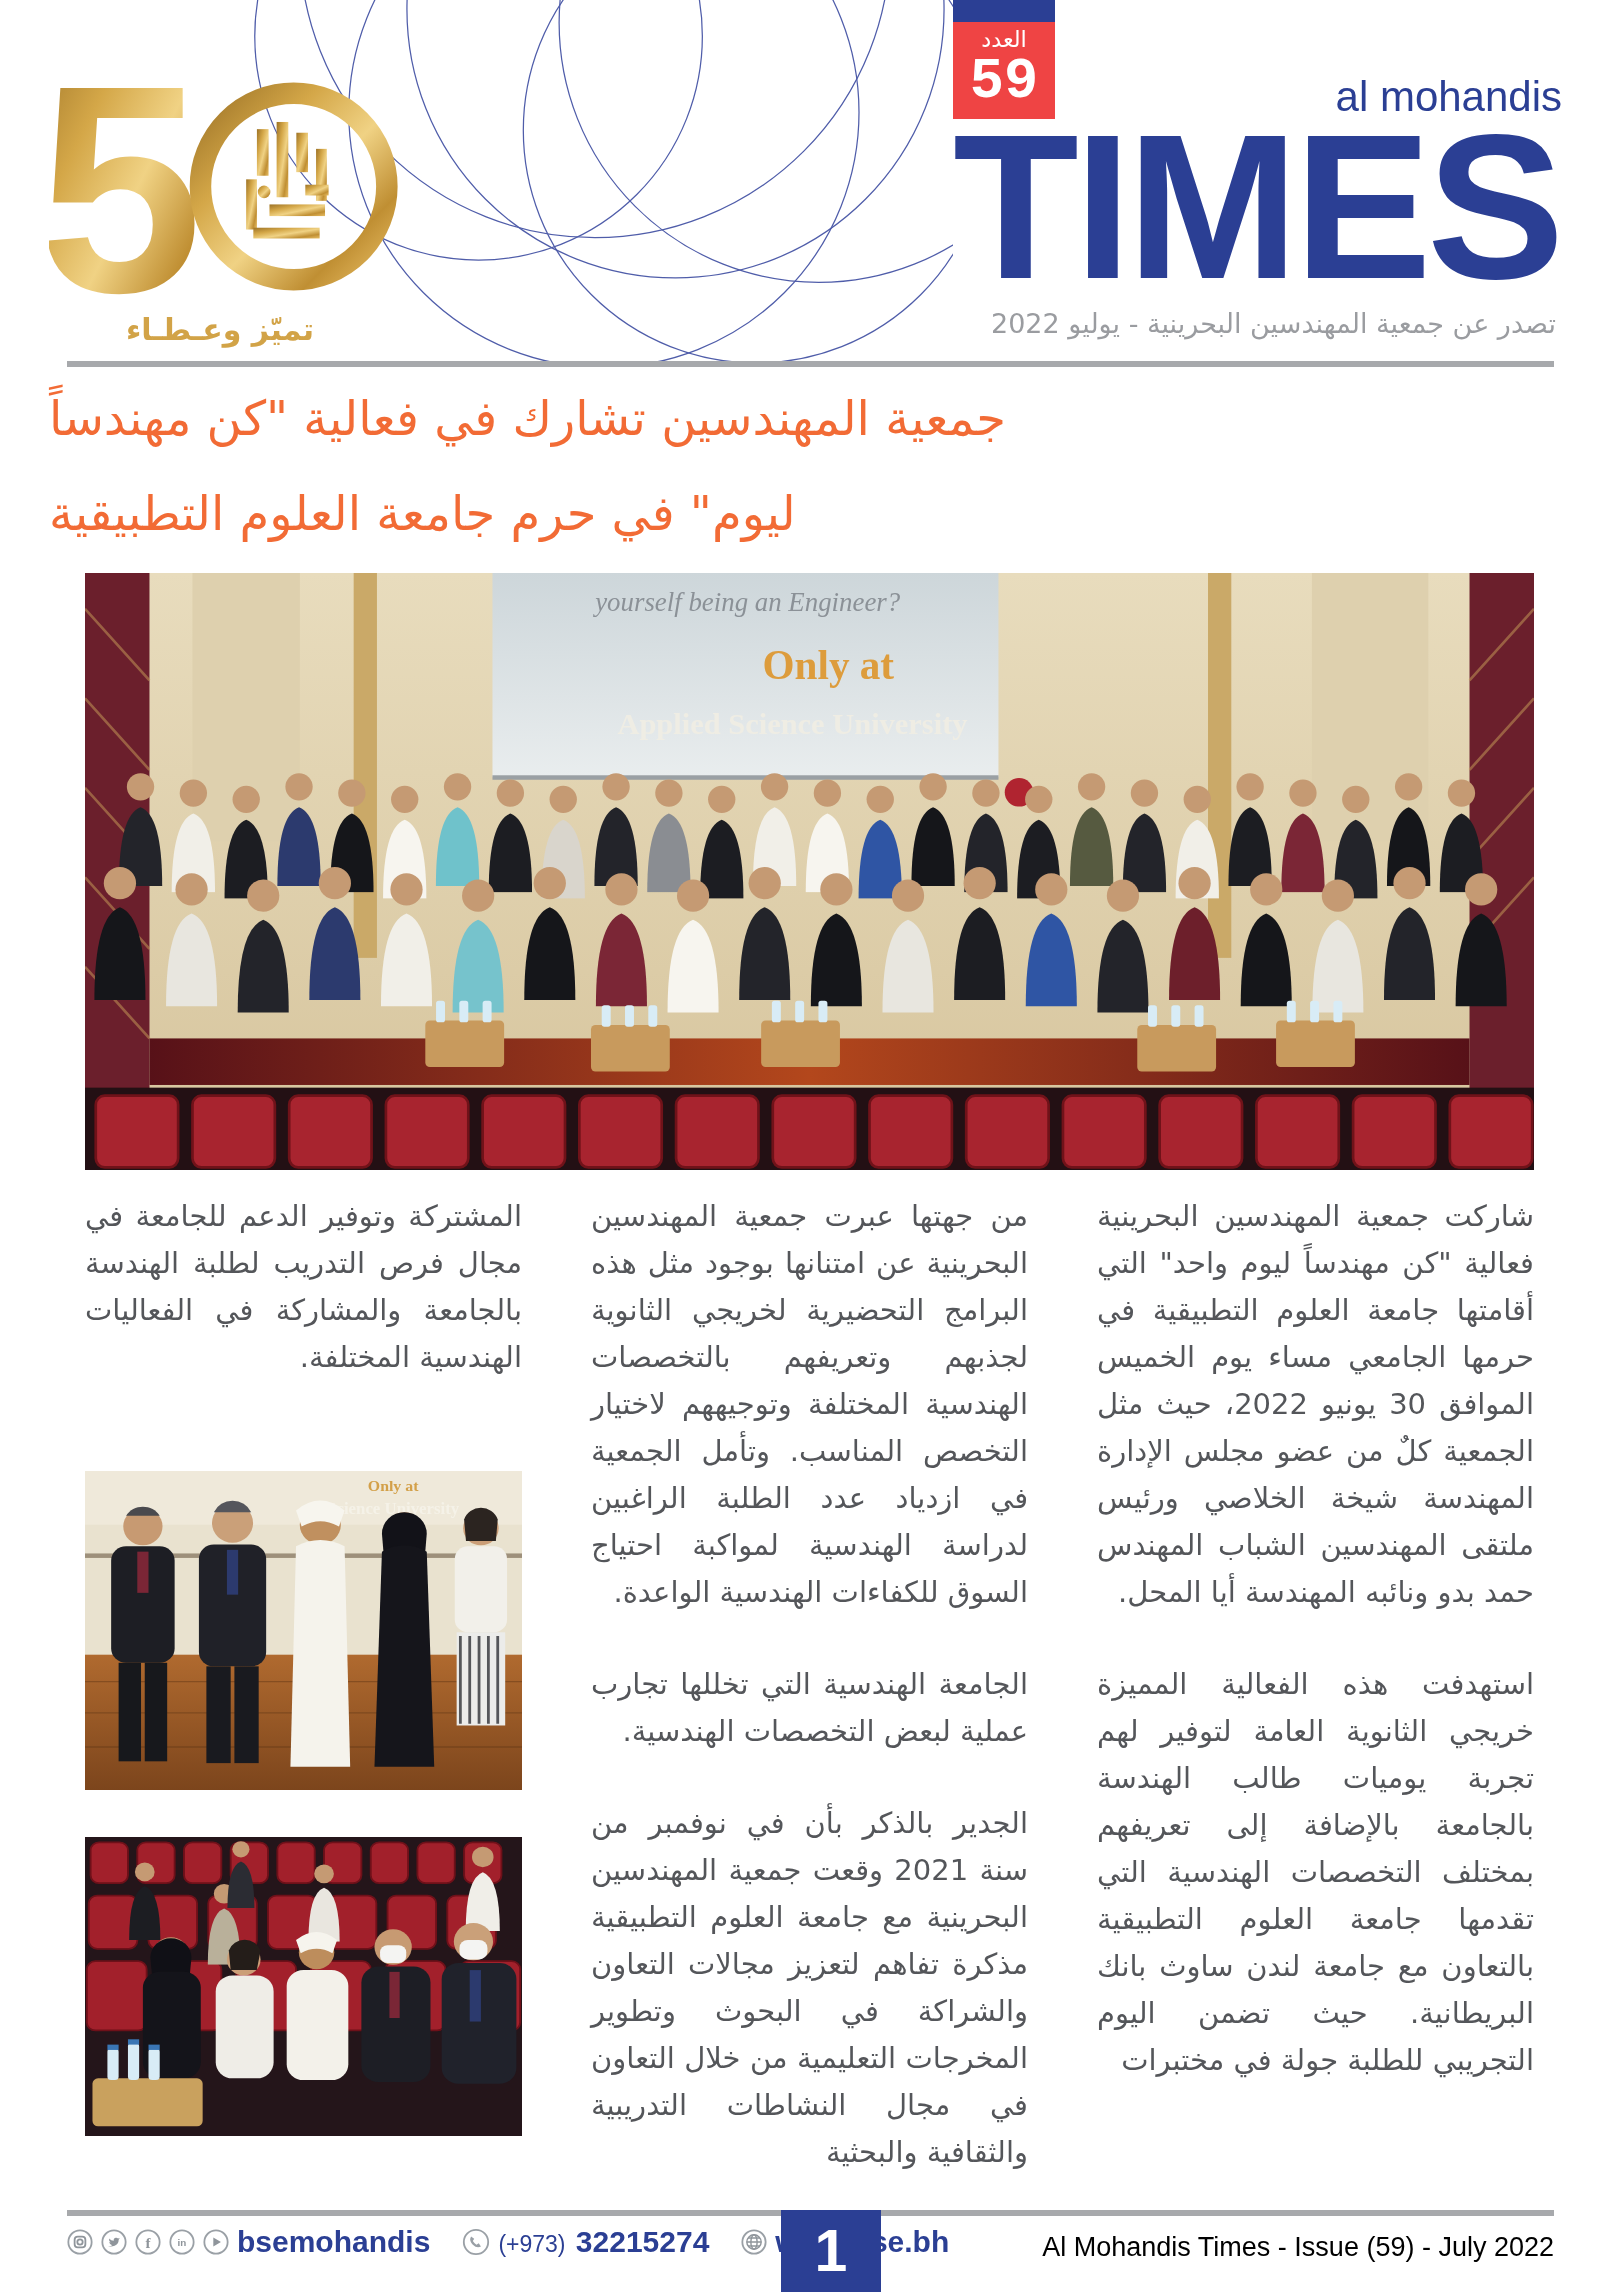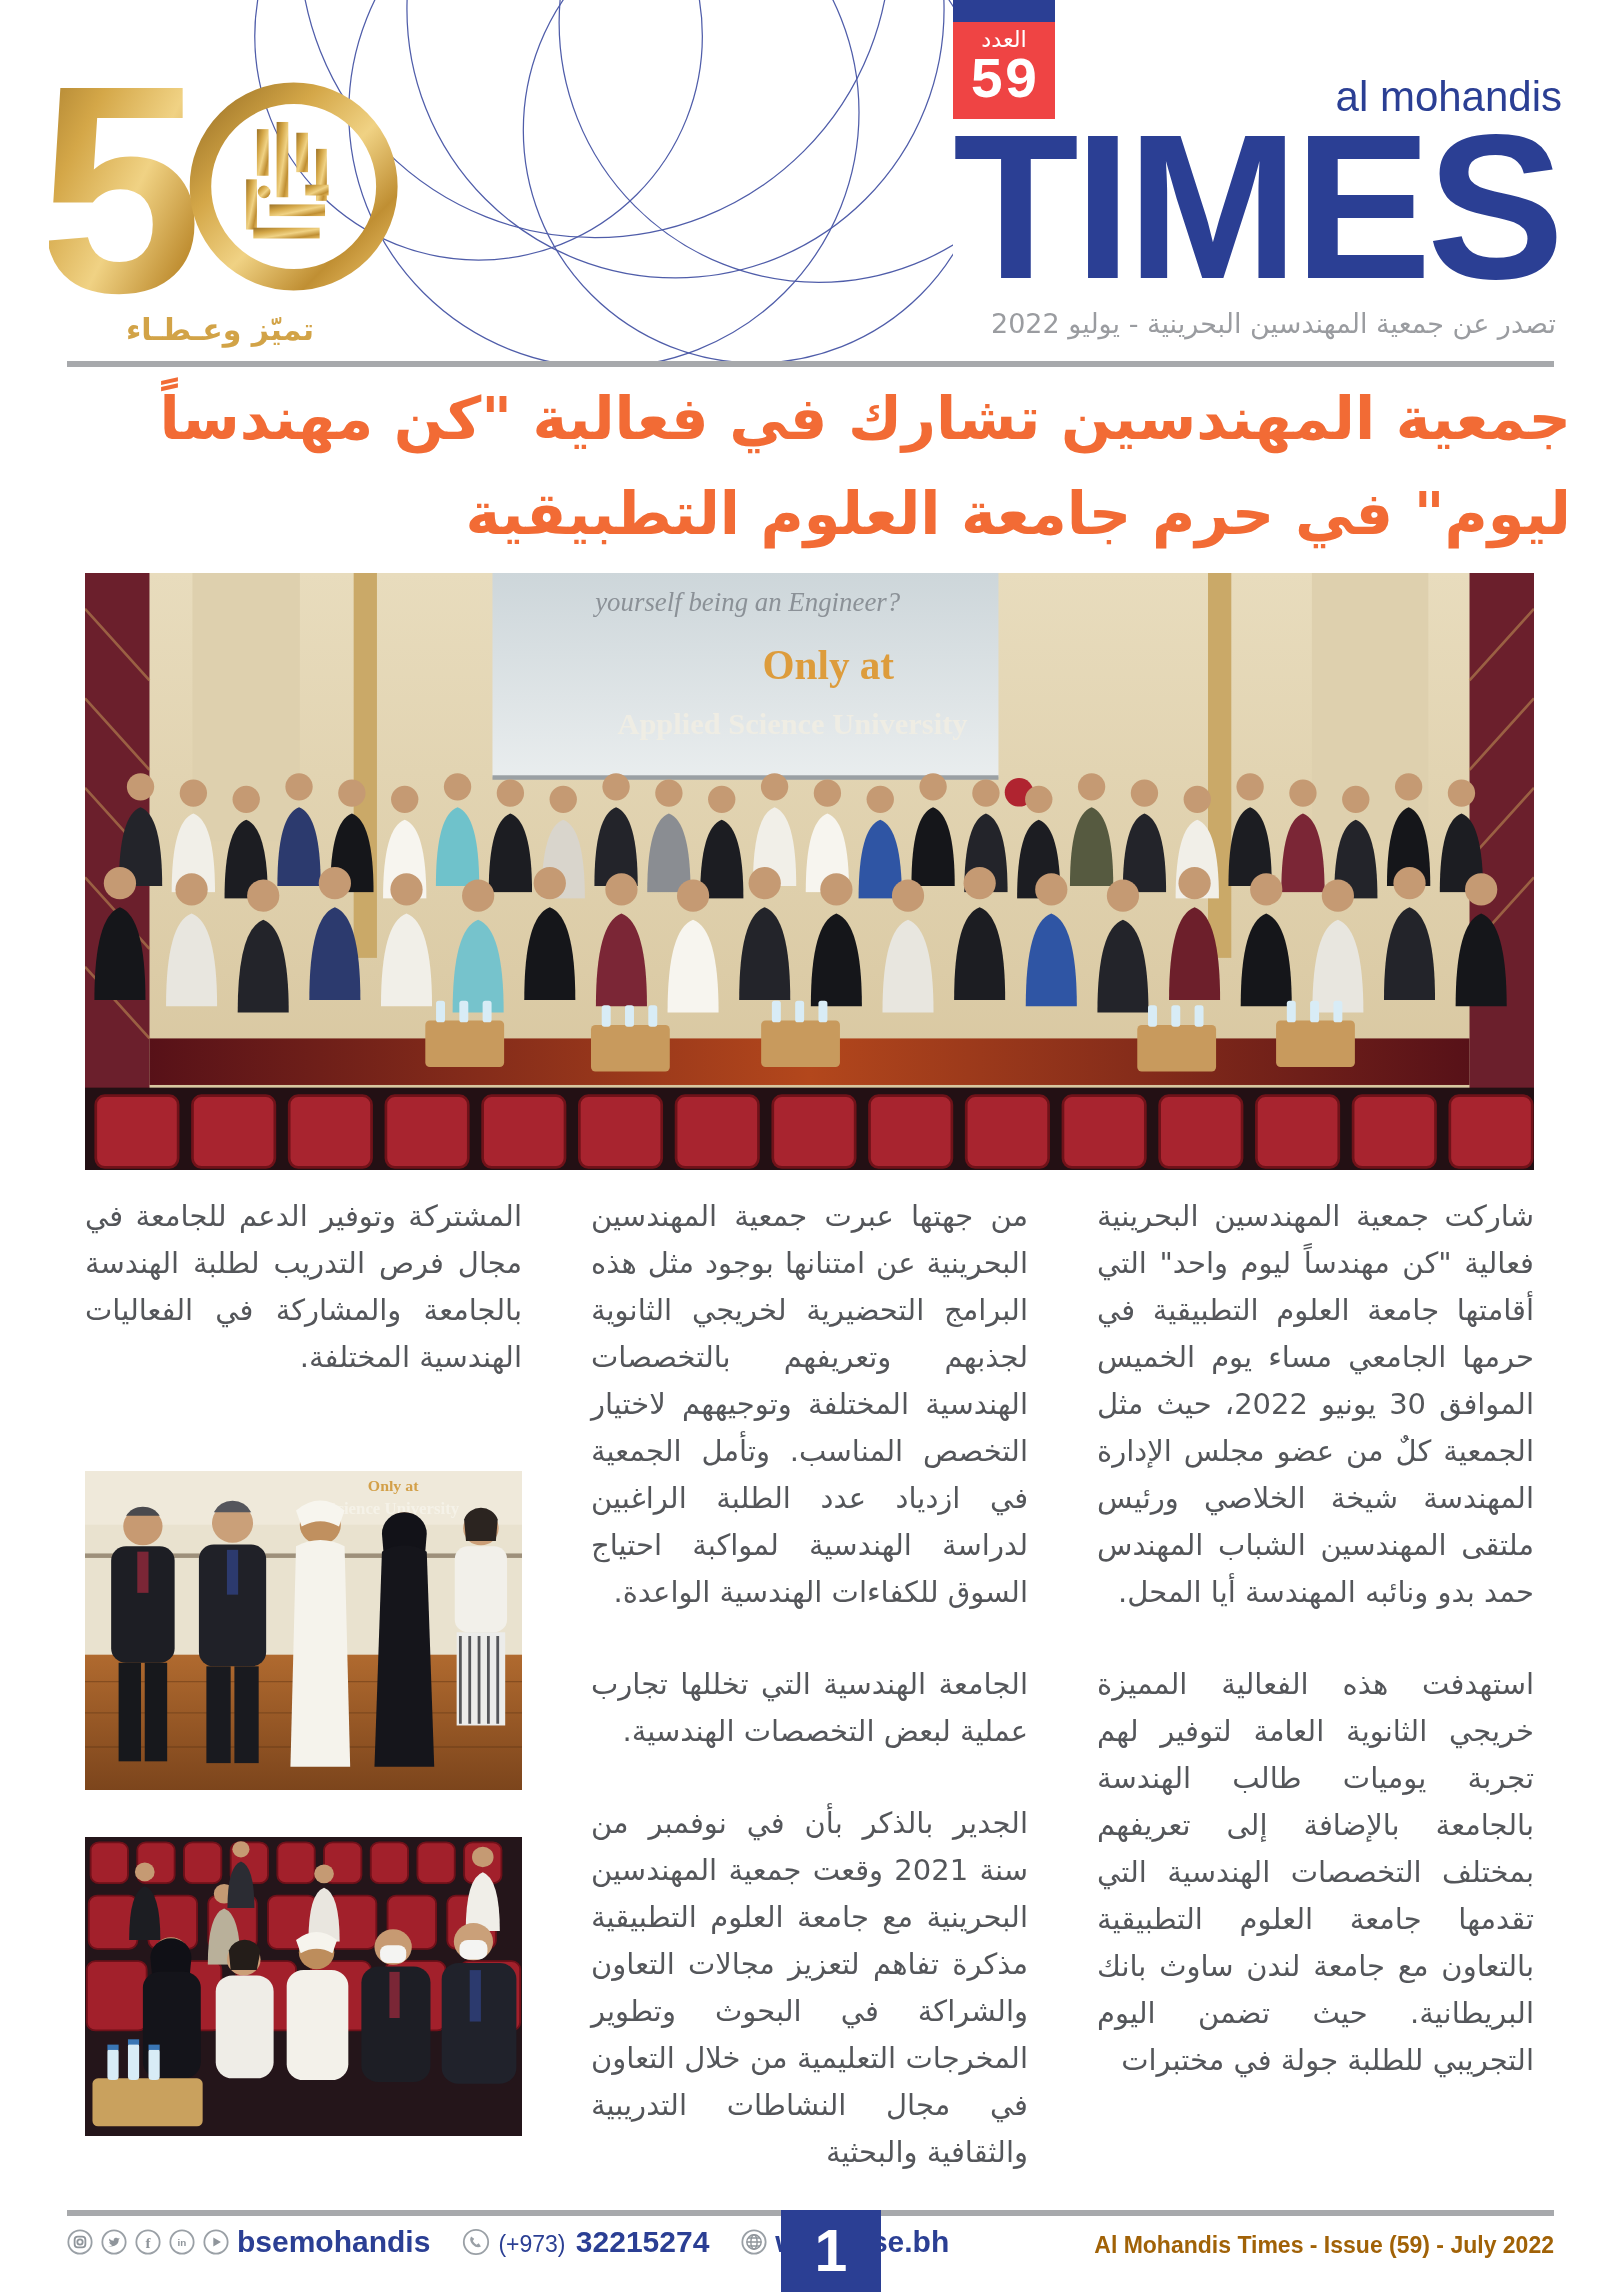--- a/index.html
+++ b/index.html
@@ -18,41 +18,41 @@
   .brand-top{position:absolute;right:59px;top:73px;font-size:42px;color:#2b3f94;
              font-family:"Liberation Sans",sans-serif;}
   .brand-main{position:absolute;right:61px;top:115px;font-size:206px;line-height:184px;
               font-weight:bold;letter-spacing:-4.5px;color:#2b3f94;
               font-family:"Liberation Sans",sans-serif;}
   .subtitle{position:absolute;right:65px;top:308px;font-size:27px;color:#9a9ca0;direction:rtl;}
   .rule{position:absolute;left:67px;width:1487px;height:6.3px;background:#a7a9ac;}
   .rule.top{top:361px;}
   .rule.bottom{top:2210px;}
   
-  .headline{position:absolute;left:49px;top:371px;width:1522px;text-align:right;direction:rtl;
-            color:#f26b35;font-weight:bold;font-size:59px;line-height:95px;}
+  .headline{position:absolute;left:49px;top:371px;width:1522px;text-align:left;direction:rtl;
+            color:#f26b35;font-weight:normal;font-size:48px;line-height:95px;}
   
   .photo-main{position:absolute;left:85px;top:573px;width:1449px;height:597px;border-radius:27px;}
   .photo-main svg,.ph svg{display:block;width:100%;height:100%;}
   
   .cols{position:absolute;left:85px;top:1193px;width:1449px;display:flex;direction:rtl;gap:69px;}
   .col{width:437px;font-size:29px;line-height:47px;text-align:justify;direction:rtl;color:#54565a;}
   .col p{margin:0 0 45px 0;}
   .ph{width:437px;overflow:hidden;}
   .ph2{height:319px;margin-top:90px;}
   .ph3{height:299px;margin-top:47px;}
   
   .pagebox{position:absolute;left:781px;top:2210px;width:100px;height:82px;background:#2b3f94;
            color:#fff;display:flex;align-items:center;justify-content:center;
            font-size:59px;font-weight:bold;font-family:"Liberation Sans",sans-serif;z-index:2;}
   .foot-left{position:absolute;left:67px;top:2225px;display:flex;align-items:center;gap:8px;}
   .foot-left .txt{color:#2b3f94;font-weight:bold;font-size:30px;font-family:"Liberation Sans",sans-serif;}
   .foot-left .pre{color:#2b3f94;font-size:23px;font-weight:normal;margin-right:2px;}
   .sp{width:16px;}
-  .foot-right{position:absolute;right:67px;top:2232px;color:#a16207;font-weight:bold;font-size:23px;
+  .foot-right{position:absolute;right:67px;top:2232px;color:#000000;font-weight:normal;font-size:27px;
               font-family:"Liberation Sans",sans-serif;}
   .ic{display:block;}
 </style>
 </head>
 <body>
 
 <div class="page">
 
   <svg class="deco-circles" width="743" height="376" viewBox="0 0 830 420">
     <g fill="none" stroke="#31419b" stroke-width="1.4" opacity="0.85">

